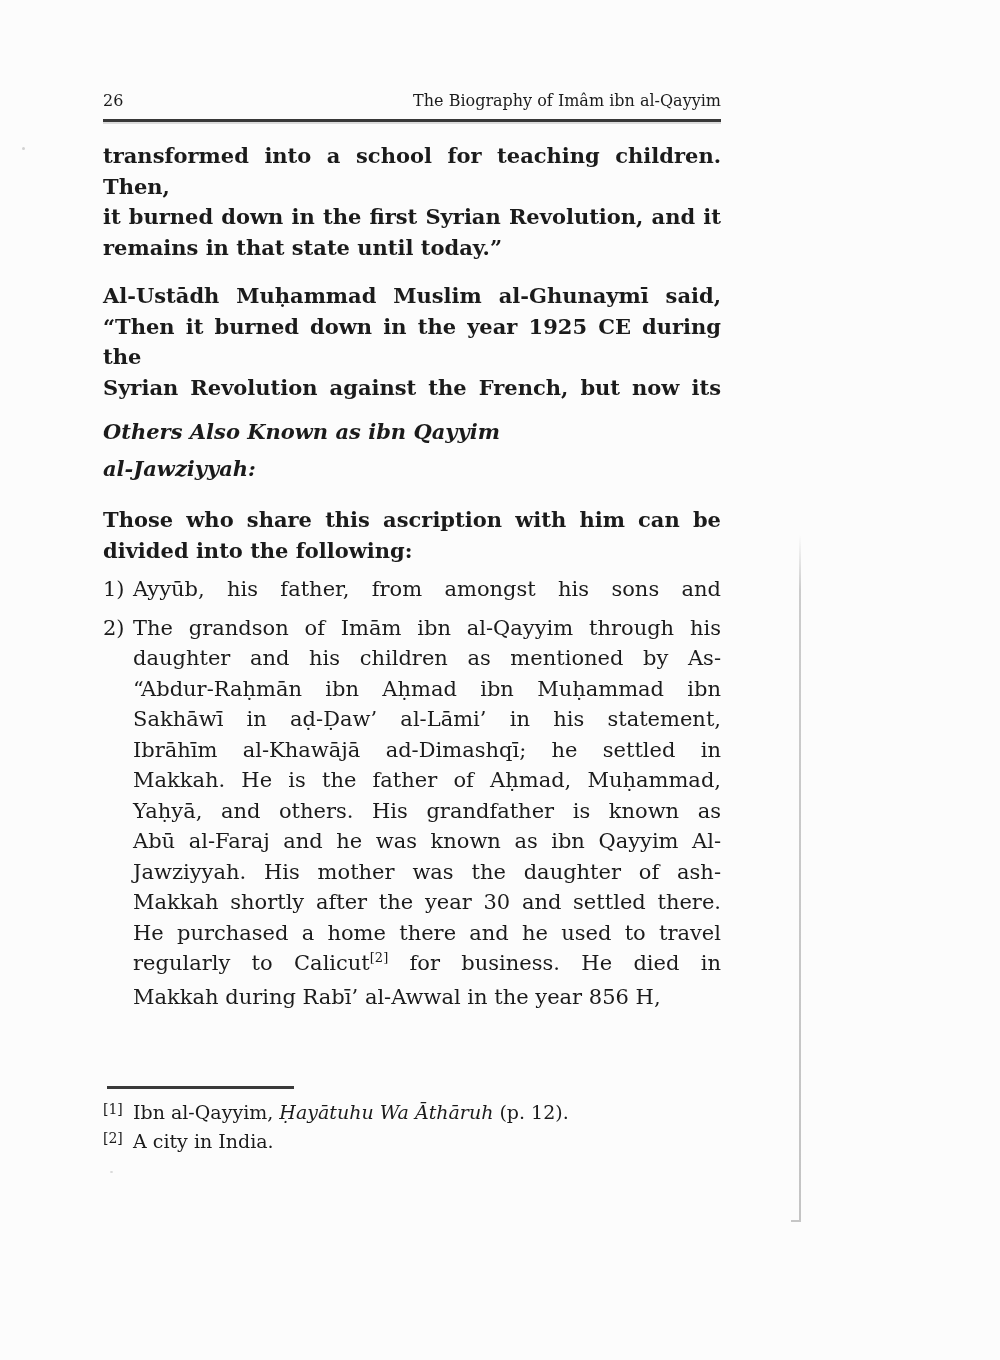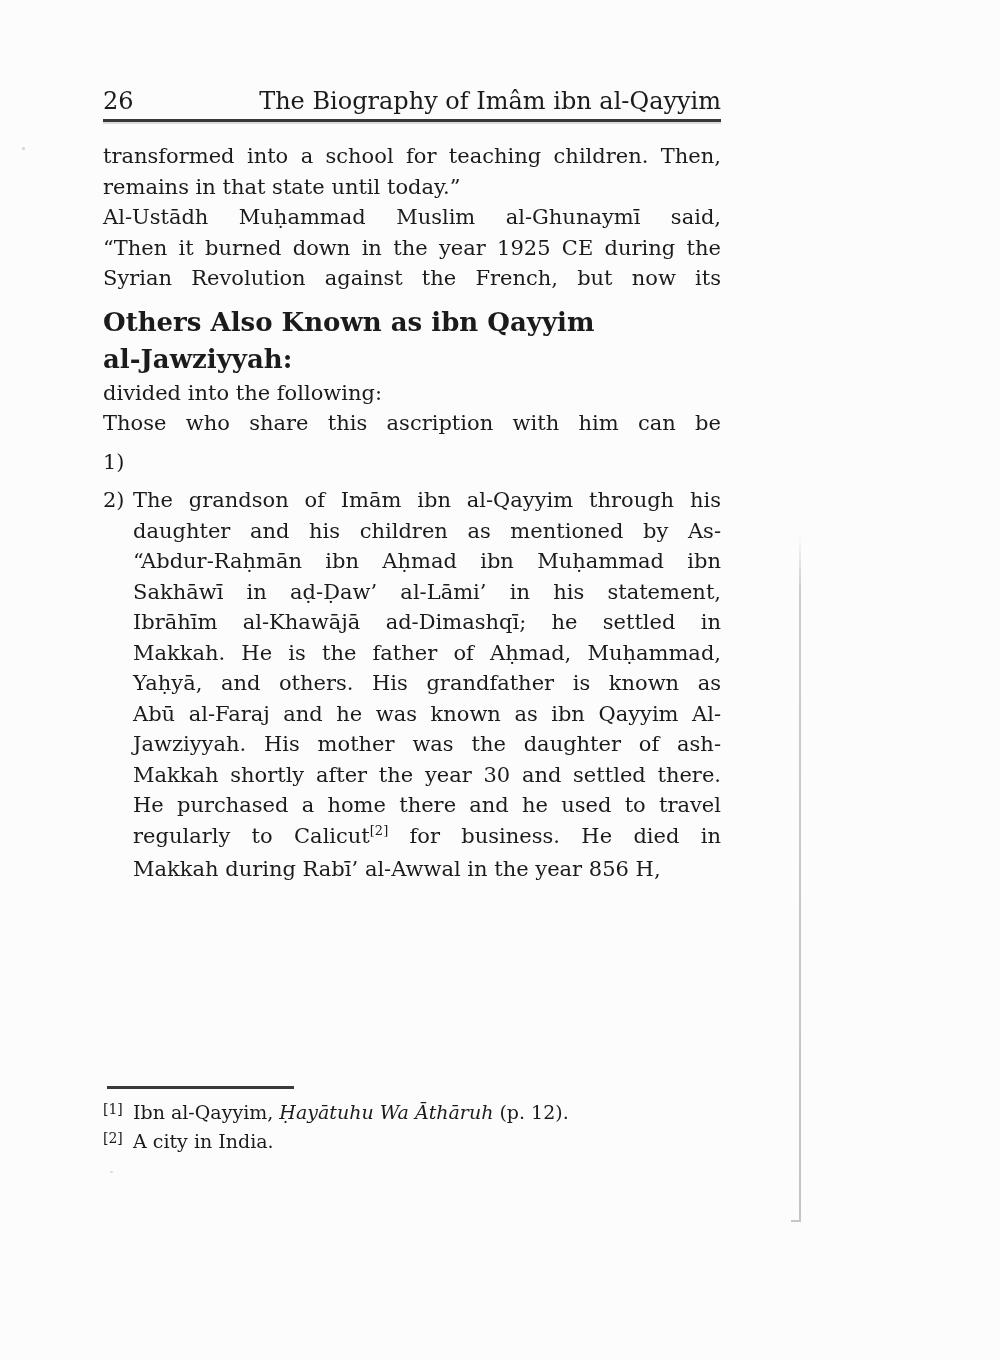--- a/index.html
+++ b/index.html
@@ -11,29 +11,29 @@
   }
   .page{
     position:relative;width:1000px;height:1360px;
     background:#fcfcfc;overflow:hidden;
   }
   .content{
     position:absolute;left:103px;top:88px;width:618px;
   }
   .pg-header{
     display:flex;justify-content:space-between;align-items:baseline;
-    font-size:24px;line-height:26px;
+    font-size:16px;line-height:26px;
   }
   .head-rule{margin-top:5px;height:3px;background:#383838;
     box-shadow:0 2px 0 rgba(120,120,120,.25);}
   .blocks{margin-top:19px;}
   .block{font-size:21px;line-height:30.5px;}
-  .block.p{}
+  .block.p{margin-top:18px;font-weight:bold;}
   .block.h2{
-    font-size:26px;font-weight:bold;line-height:37px;margin-top:10px;
+    font-size:21px;font-weight:bold;line-height:37px;margin-top:10px;font-style:italic;
   }
   .block.li{margin-top:8px;display:flex;}
   .block.li .num{width:30px;flex:none;}
   .block.li .li-lines{flex:1;min-width:0;}
   .line{text-align:justify;text-align-last:justify;}
   .line.last{text-align-last:left;}
   .hline{text-align:left;}
   .sup{font-size:13px;position:relative;top:-8px;letter-spacing:0;}
   .i{font-style:italic;}
   .footnotes{position:absolute;left:103px;top:1086px;width:618px;}
@@ -56,38 +56,40 @@
 
     <div class="pg-header">
       <span>26</span>
       <span>The Biography of Imâm ibn al-Qayyim</span>
     </div>
     <div class="head-rule"></div>
 
     <div class="blocks">
         <div class="block p">
           <div class="line">transformed into a school for teaching children. Then,</div>
+          <div class="line">it burned down in the first Syrian Revolution, and it</div>
           <div class="line last">remains in that state until today.”</div>
         </div>
         <div class="block p">
           <div class="line">Al-Ustādh Muḥammad Muslim al-Ghunaymī said,</div>
           <div class="line">“Then it burned down in the year 1925 CE during the</div>
           <div class="line">Syrian Revolution against the French, but now its</div>
         </div>
         <div class="block h2">
           <div class="hline">Others Also Known as ibn Qayyim</div>
           <div class="hline">al-Jawziyyah:</div>
         </div>
         <div class="block p">
+          <div class="line">Those who share this ascription with him can be</div>
           <div class="line last">divided into the following:</div>
-          <div class="line">Those who share this ascription with him can be</div>
         </div>
         <div class="block li">
           <span class="num">1)</span>
           <div class="li-lines">
+            <div class="line">Ayyūb, his father, from amongst his sons and</div>
           </div>
         </div>
         <div class="block li">
           <span class="num">2)</span>
           <div class="li-lines">
             <div class="line">The grandson of Imām ibn al-Qayyim through his</div>
             <div class="line">daughter and his children as mentioned by As-</div>
             <div class="line">“Abdur-Raḥmān ibn Aḥmad ibn Muḥammad ibn</div>
             <div class="line">Sakhāwī in aḍ-Ḍaw’ al-Lāmi’ in his statement,</div>
             <div class="line">Ibrāhīm al-Khawājā ad-Dimashqī; he settled in</div>

